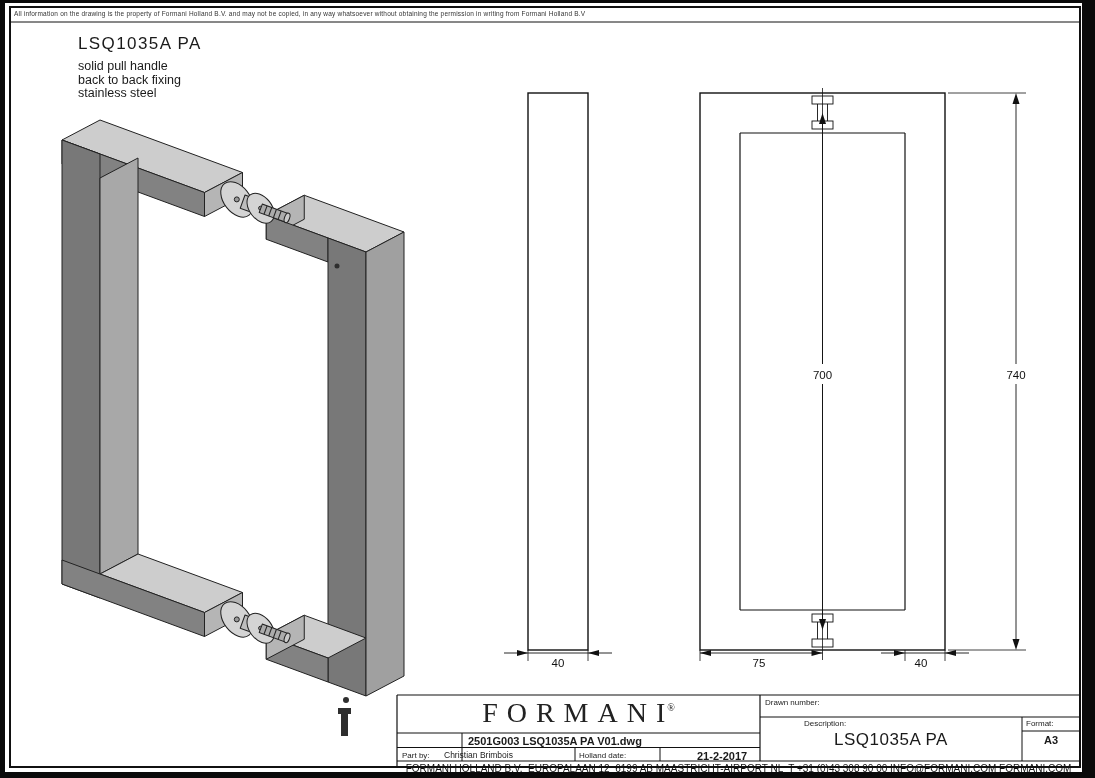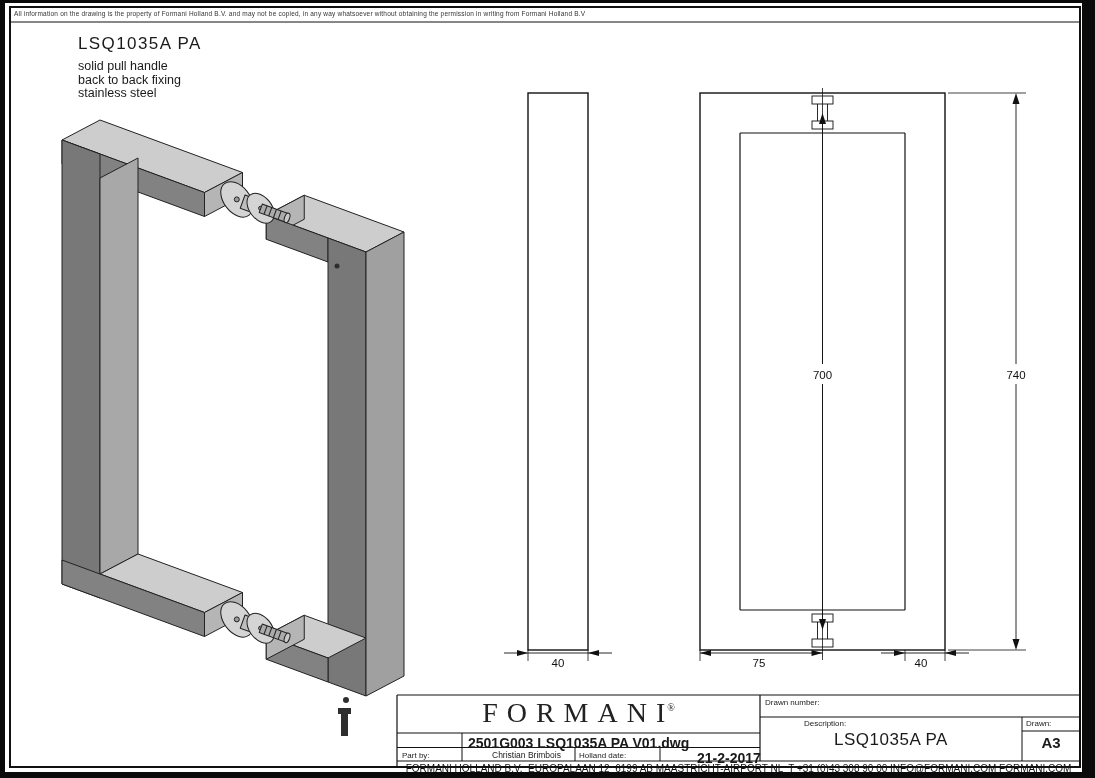--- a/index.html
+++ b/index.html
@@ -5,26 +5,26 @@
   html,body{margin:0;padding:0;background:#000;}
   .stage{position:relative;width:1095px;height:778px;background:#0a0a0a;overflow:hidden;
          font-family:"Liberation Sans",sans-serif;color:#1a1a1a;}
   .sheet{position:absolute;left:5px;top:3px;width:1077px;height:769px;background:#fff;}
   .draw{position:absolute;left:0;top:0;}
   .abs{position:absolute;}
   .disclaimer{font-size:6.5px;color:#333;letter-spacing:.2px;white-space:nowrap;}
   .title{font-size:17px;letter-spacing:1.4px;white-space:nowrap;}
   .subtitle{font-size:12.5px;line-height:13.5px;white-space:nowrap;}
   .lbl{font-size:8px;color:#222;white-space:nowrap;}
-  .val-b{font-size:14px;font-weight:bold;white-space:nowrap;}
+  .val-b{font-size:11px;font-weight:bold;white-space:nowrap;}
   .val{font-size:8.5px;white-space:nowrap;}
   .logo{font-family:"Liberation Serif",serif;font-size:28px;letter-spacing:9px;text-align:center;color:#222;white-space:nowrap;}
   .logo .reg{font-size:10px;vertical-align:11px;letter-spacing:0;margin-left:-7px;}
   .desc{font-size:17px;text-align:center;letter-spacing:.5px;white-space:nowrap;}
-  .fmt{font-size:15px;font-weight:bold;text-align:center;}
+  .fmt{font-size:11px;font-weight:bold;text-align:center;}
   .footer{font-size:10px;text-align:center;white-space:pre;color:#111;}
   svg text{font-family:"Liberation Sans",sans-serif;}
 </style>
 </head>
 <body>
 
 <div class="stage">
   <div class="sheet"></div>
 
   <svg class="draw" width="1095" height="778" viewBox="0 0 1095 778">
@@ -210,24 +210,24 @@
   </div>
 
   <div class="abs logo" style="left:397px;top:697px;width:363px;">
     <span>FORMANI</span><span class="reg">®</span>
   </div>
 
   <div class="abs lbl" style="left:402px;top:736px;margin-top:40px;">Doc no.:</div>
   <div class="abs val-b" style="left:468px;top:734.5px;">2501G003 LSQ1035A PA V01.dwg</div>
 
   <div class="abs lbl" style="left:402px;top:750.5px;">Part by:</div>
-  <div class="abs val" style="left:492px;top:750px;">Christian Brimbois</div>
+  <div class="abs val" style="left:444px;top:750px;">Christian Brimbois</div>
   <div class="abs lbl" style="left:579px;top:750.5px;">Holland date:</div>
   <div class="abs val-b" style="left:668px;top:749.5px;margin-left:29px;">21-2-2017</div>
 
   <div class="abs lbl" style="left:765px;top:698px;">Drawn number:</div>
   <div class="abs lbl" style="left:804px;top:719px;">Description:</div>
   <div class="abs desc" style="left:760px;top:730px;width:262px;">LSQ1035A PA</div>
-  <div class="abs lbl" style="left:1026px;top:719px;">Drawn:</div>
+  <div class="abs lbl" style="left:1026px;top:719px;">Format:</div>
   <div class="abs fmt" style="left:1022px;top:734px;width:58px;">A3</div>
 
   <div class="abs footer" style="left:399px;top:762.5px;width:679px;">FORMANI HOLLAND B.V.  EUROPALAAN 12  6199 AB MAASTRICHT-AIRPORT NL  T +31 (0)43 308 90 00 INFO@FORMANI.COM FORMANI.COM</div>
 </div>
 
 </body></html>

